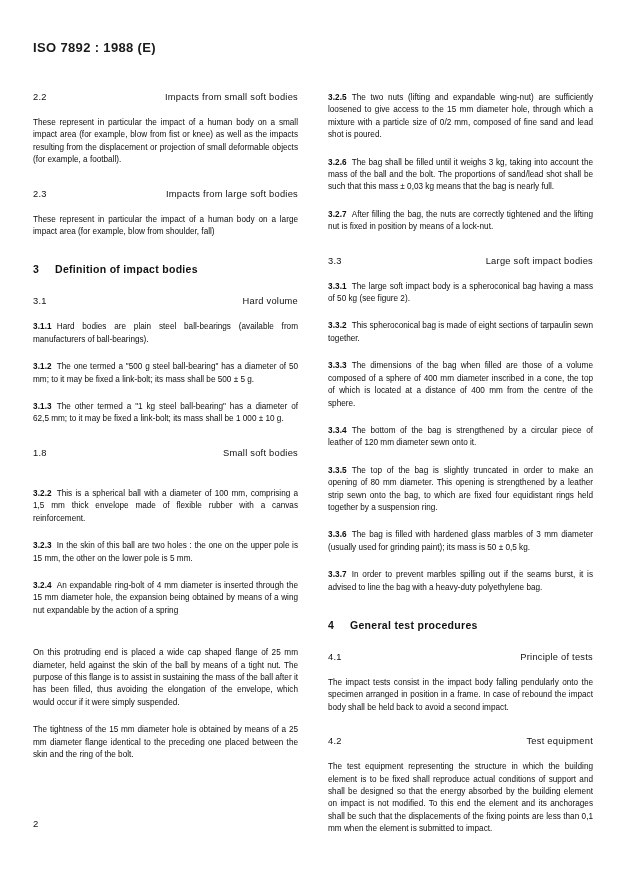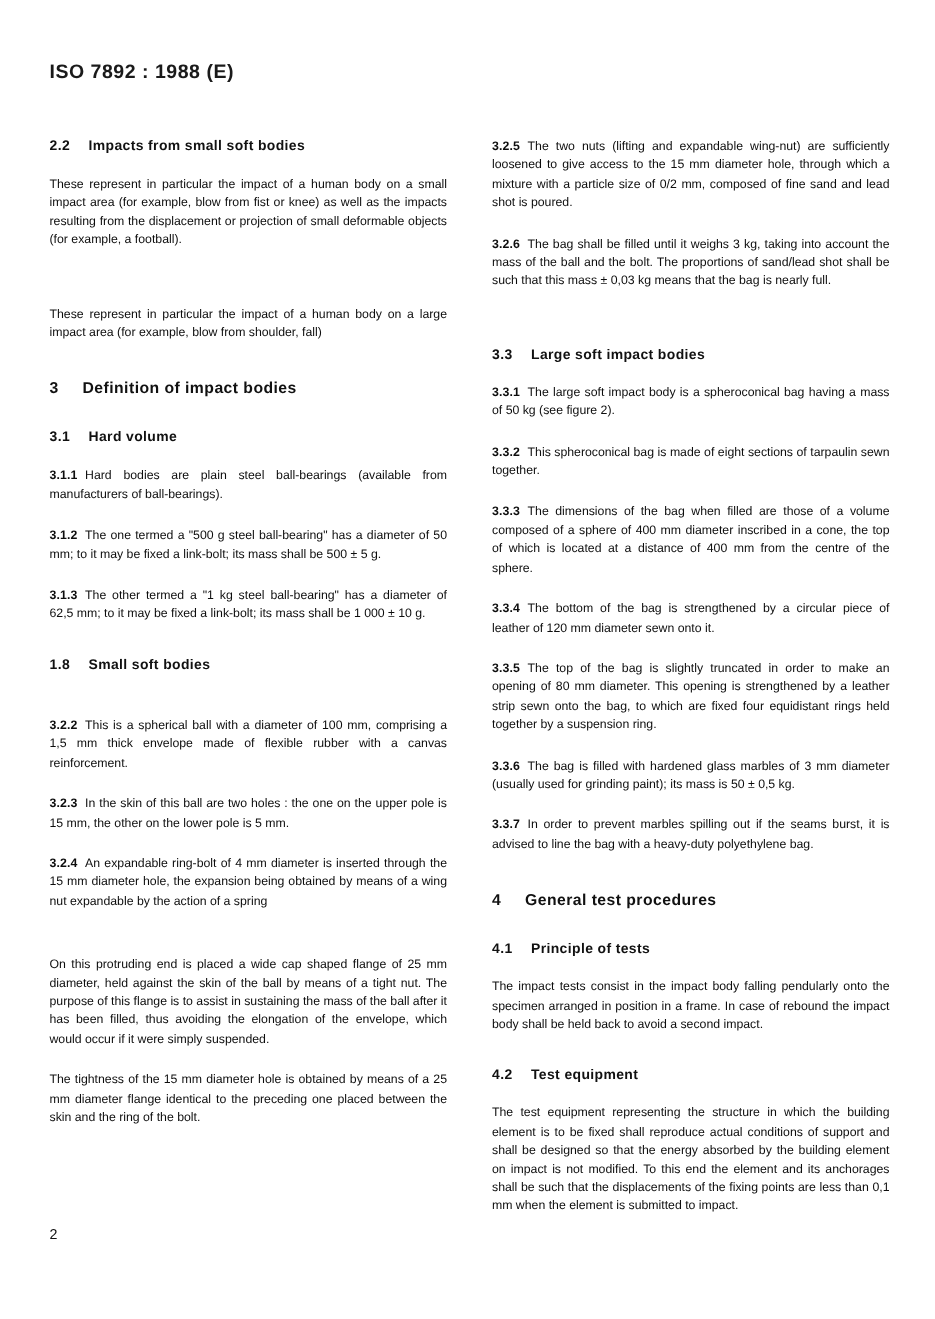--- a/index.html
+++ b/index.html
@@ -46,25 +46,26 @@
     margin: 0 0 0 0;
     color: #111;
     display: flex;
   }
   .clause-h1 .num {
     width: 22px;
     flex: none;
   }
   .clause-h2 {
     font-size: 9.3px;
-    font-weight: bold;
+    font-weight: normal;
     letter-spacing: 0.25px;
     margin: 0;
     color: #111;
     display: flex;
+    justify-content: space-between;
   }
   .clause-h2 .num {
     width: 26px;
     flex: none;
   }
   .para {
     font-size: 8.2px;
     line-height: 12.4px;
     text-align: justify;
     margin: 0;
@@ -101,20 +102,24 @@
     <div class="col">
 
       <div class="clause-h2">
         <span class="num">2.2</span>
         <span>Impacts from small soft bodies</span>
       </div>
       <div class="sp-after-h2"></div>
       <p class="para">These represent in particular the impact of a human body on a small impact area (for example, blow from fist or knee) as well as the impacts resulting from the displacement or projection of small deformable objects (for example, a football).</p>
 
       <div class="sp-before-h2"></div>
+      <div class="clause-h2">
+        <span class="num">2.3</span>
+        <span>Impacts from large soft bodies</span>
+      </div>
       <div class="sp-after-h2"></div>
       <p class="para">These represent in particular the impact of a human body on a large impact area (for example, blow from shoulder, fall)</p>
 
       <div class="sp-before-h1"></div>
       <div class="clause-h1">
         <span class="num">3</span>
         <span>Definition of impact bodies</span>
       </div>
 
       <div class="sp-after-h1"></div>
@@ -160,20 +165,21 @@
     </div>
 
     <div class="col">
 
       <p class="para"><span class="lbl">3.2.5</span><span>The two nuts (lifting and expandable wing-nut) are sufficiently loosened to give access to the 15 mm diameter hole, through which a mixture with a particle size of 0/2 mm, composed of fine sand and lead shot is poured.</span></p>
 
       <div class="sp-para"></div>
       <p class="para"><span class="lbl">3.2.6</span><span>The bag shall be filled until it weighs 3 kg, taking into account the mass of the ball and the bolt. The proportions of sand/lead shot shall be such that this mass ± 0,03 kg means that the bag is nearly full.</span></p>
 
       <div class="sp-para"></div>
+      <p class="para"><span class="lbl">3.2.7</span><span>After filling the bag, the nuts are correctly tightened and the lifting nut is fixed in position by means of a lock-nut.</span></p>
 
       <div class="sp-before-h2"></div>
       <div class="clause-h2">
         <span class="num">3.3</span>
         <span>Large soft impact bodies</span>
       </div>
 
       <div class="sp-after-h2"></div>
       <p class="para"><span class="lbl">3.3.1</span><span>The large soft impact body is a spheroconical bag having a mass of 50 kg (see figure 2).</span></p>
 

